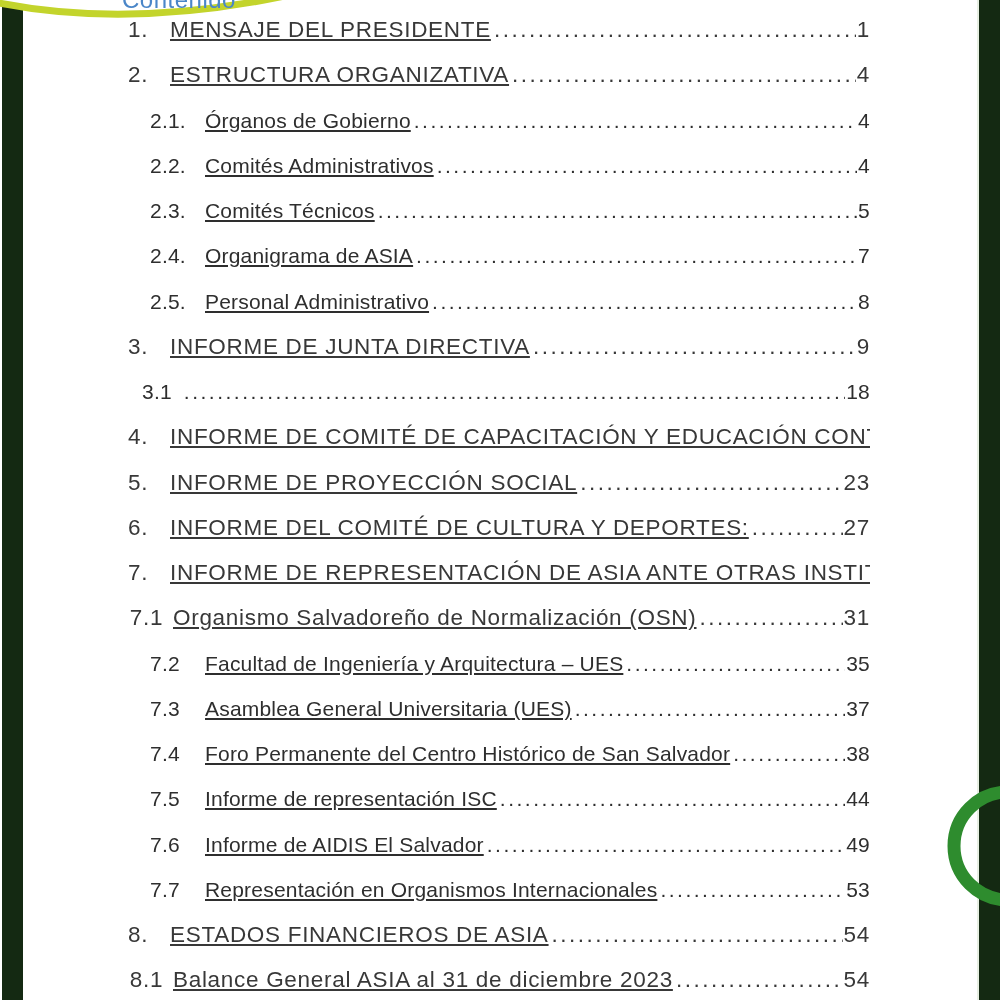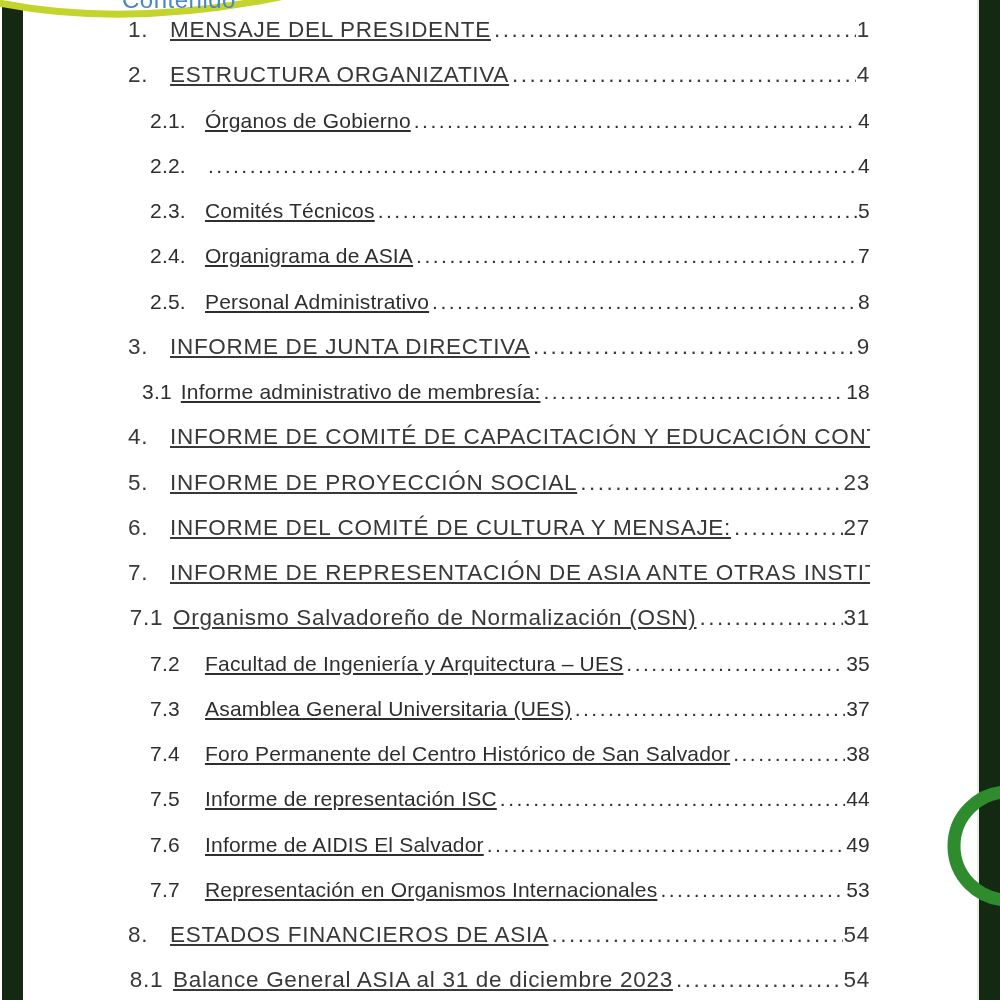--- a/index.html
+++ b/index.html
@@ -65,20 +65,21 @@
     <span class="pg">4</span>
   </div>
       <div class="toc-row s-a1">
     <span class="num">2.1.</span>
     <span class="label">Órganos de Gobierno</span>
     <span class="leader">............................................................................................................................................</span>
     <span class="pg">4</span>
   </div>
       <div class="toc-row s-a1">
     <span class="num">2.2.</span>
+    <span class="label">Comités Administrativos</span>
     <span class="leader">............................................................................................................................................</span>
     <span class="pg">4</span>
   </div>
       <div class="toc-row s-a1">
     <span class="num">2.3.</span>
     <span class="label">Comités Técnicos</span>
     <span class="leader">............................................................................................................................................</span>
     <span class="pg">5</span>
   </div>
       <div class="toc-row s-a1">
@@ -94,38 +95,37 @@
     <span class="pg">8</span>
   </div>
       <div class="toc-row s-g0">
     <span class="num">3.</span>
     <span class="label">INFORME DE JUNTA DIRECTIVA</span>
     <span class="leader">............................................................................................................................................</span>
     <span class="pg">9</span>
   </div>
       <div class="toc-row s-a0">
     <span class="num">3.1</span>
-    <span class="label">Informe administrativo de membresía:</span>
     <span class="leader">............................................................................................................................................</span>
     <span class="pg">18</span>
   </div>
       <div class="toc-row s-g0">
     <span class="num">4.</span>
     <span class="label">INFORME DE COMITÉ DE CAPACITACIÓN Y EDUCACIÓN CONTINUA</span>
 
   </div>
       <div class="toc-row s-g0">
     <span class="num">5.</span>
     <span class="label">INFORME DE PROYECCIÓN SOCIAL</span>
     <span class="leader">............................................................................................................................................</span>
     <span class="pg">23</span>
   </div>
       <div class="toc-row s-g0">
     <span class="num">6.</span>
-    <span class="label">INFORME DEL COMITÉ DE CULTURA Y MENSAJE:</span>
+    <span class="label">INFORME DEL COMITÉ DE CULTURA Y DEPORTES:</span>
     <span class="leader">............................................................................................................................................</span>
     <span class="pg">27</span>
   </div>
       <div class="toc-row s-g0">
     <span class="num">7.</span>
     <span class="label">INFORME DE REPRESENTACIÓN DE ASIA ANTE OTRAS INSTITUCIONES:</span>
 
   </div>
       <div class="toc-row s-g1">
     <span class="num">7.1</span>

